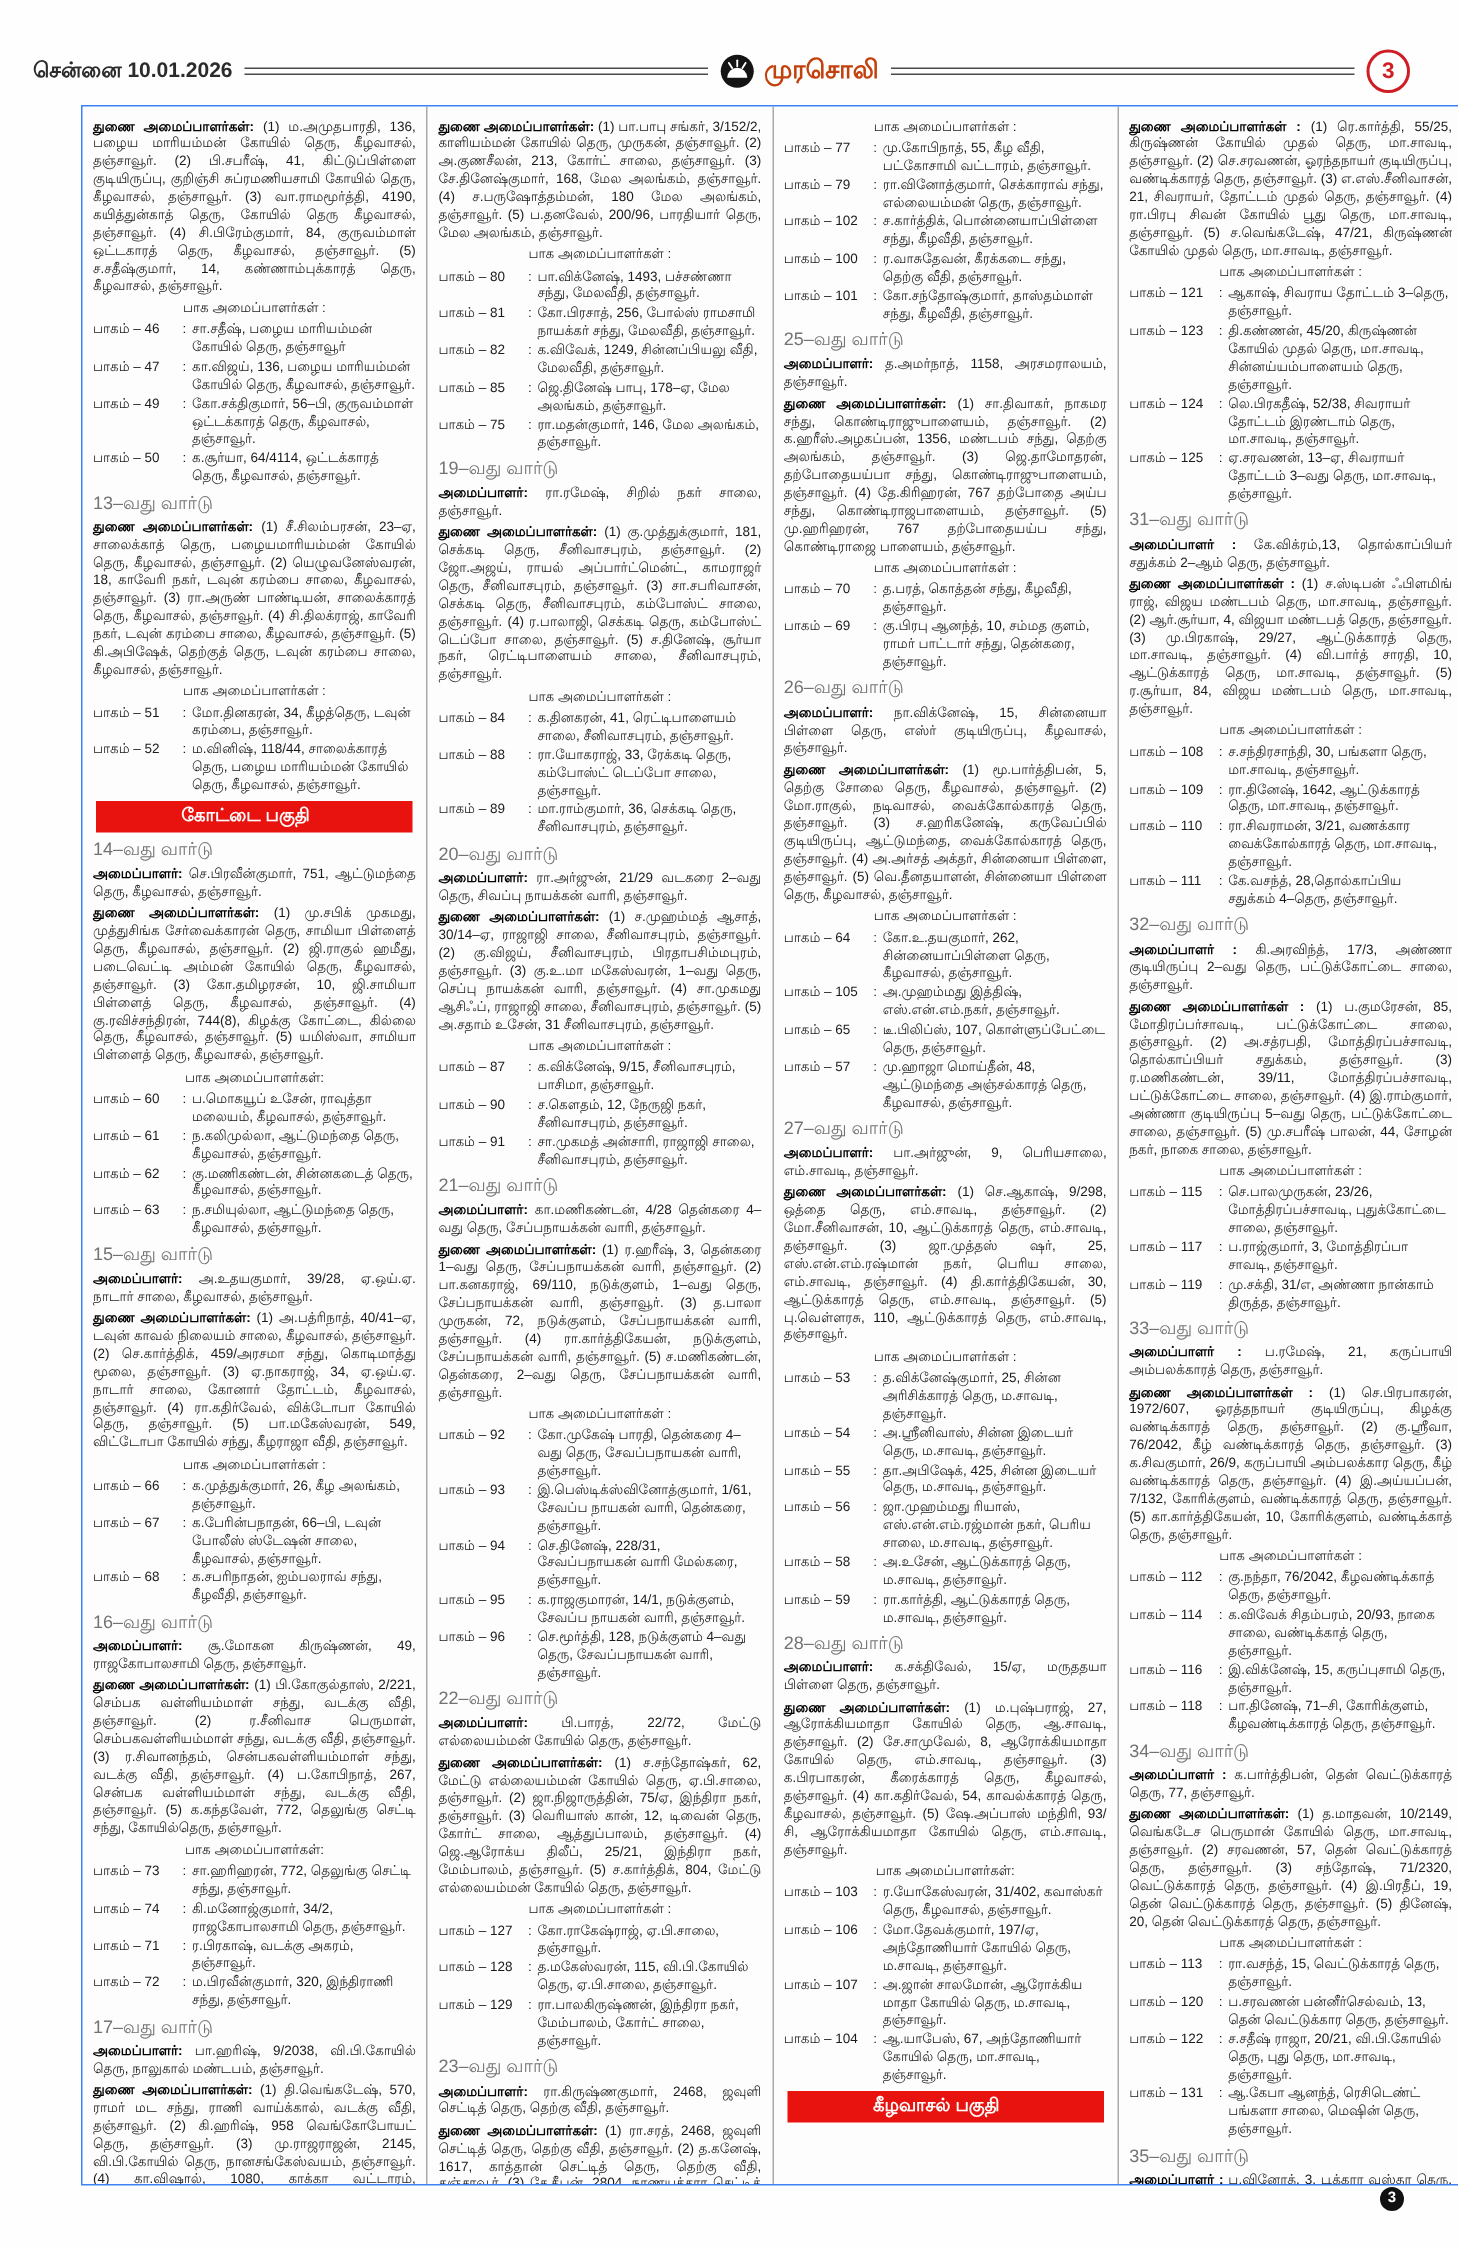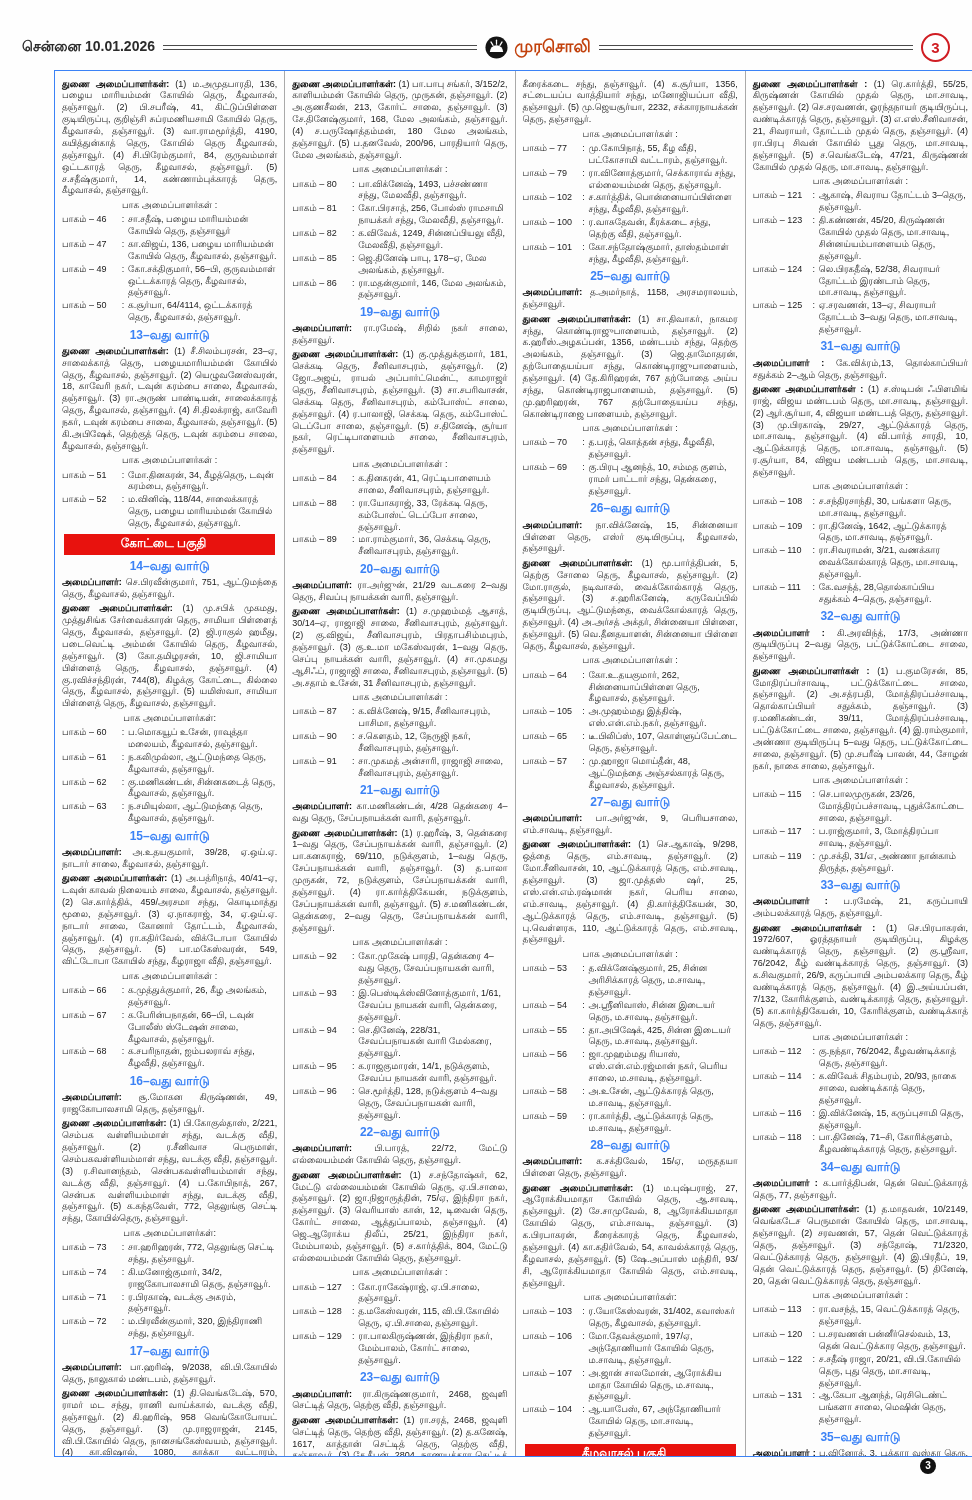--- a/index.html
+++ b/index.html
@@ -1,38 +1,38 @@
 <!DOCTYPE html>
 <html><head>
 <meta charset="utf-8">
 <style>
   html,body{margin:0;padding:0;background:#ffffff;}
   .page{position:relative;width:972px;height:1500px;background:#fefefe;
         font-family:"Liberation Sans","DejaVu Sans",sans-serif;color:#1a1a1a;overflow:hidden;}
   
-  .header{position:absolute;top:30px;left:22px;right:22px;height:34px;
+  .header{position:absolute;top:30px;left:22px;right:32px;height:34px;
           display:flex;align-items:center;gap:8px;}
   .dateline{font-weight:bold;font-size:14px;color:#2b2b2b;white-space:nowrap;}
   .rule{flex:1 1 auto;height:3px;border-top:1.5px solid #4a4a4a;border-bottom:1.5px solid #4a4a4a;}
   .masthead-wrap{display:flex;align-items:center;gap:6px;white-space:nowrap;}
   .masthead{font-weight:bold;font-size:17px;color:#c2410c;}
   .logo{width:23px;height:23px;display:block;}
   .pagecircle{width:25px;height:25px;border:2.5px solid #d01d23;border-radius:50%;
               color:#d01d23;font-weight:bold;text-align:center;line-height:25px;
               font-size:15px;background:#fff;flex:0 0 auto;}
   
   .content{position:absolute;top:70px;left:22px;width:922px;height:1387px;
            border:1px solid #3b82f6;display:flex;background:#fdfdfd;box-sizing:border-box;margin-left:32px;}
   .col{flex:1 1 0;padding:5px 7px 4px 7px;border-right:1px solid #a9a9a9;
        font-size:9px;line-height:1.32;overflow:hidden;box-sizing:border-box;}
   .col:last-child{border-right:none;}
   .para{margin:2.5px 0;text-align:justify;}
   .para b{color:#000;}
   .centerbold{font-weight:normal;text-align:center;margin:2.5px 0;}
-  .ward{color:#3b82f6;font-weight:bold;text-align:center;font-size:12px;margin:3.5px 0 2px 0;}
+  .ward{color:#737373;font-weight:normal;font-size:12px;margin:3.5px 0 2px 0;}
   .banner{background:#e8120e;color:#ffffff;font-weight:bold;text-align:center;
           font-size:12px;padding:2px 12px 3px 0;margin:4px 2px;}
   .pagamlist{margin:1px 0;}
   .pgrow{display:flex;margin:0 0 1px 0;}
   .pgnum{flex:0 0 56px;}
   .pgcolon{flex:0 0 10px;text-align:center;}
   .pgtext{flex:1 1 auto;text-align:left;}
   
   .footcircle{position:absolute;right:36px;bottom:26px;width:16px;height:16px;
               background:#111;border-radius:50%;color:#fff;font-weight:bold;
@@ -199,21 +199,21 @@
             <span class="pgnum">பாகம் – 82</span>
             <span class="pgcolon">:</span>
             <span class="pgtext">க.விவேக், 1249, சின்னப்பியலு வீதி, மேலவீதி, தஞ்சாவூர்.</span>
           </div>
           <div class="pgrow">
             <span class="pgnum">பாகம் – 85</span>
             <span class="pgcolon">:</span>
             <span class="pgtext">ஜெ.தினேஷ் பாபு, 178–ஏ, மேல அலங்கம், தஞ்சாவூர்.</span>
           </div>
           <div class="pgrow">
-            <span class="pgnum">பாகம் – 86</span>
+            <span class="pgnum">பாகம் – 75</span>
             <span class="pgcolon">:</span>
             <span class="pgtext">ரா.மதன்குமார், 146, மேல அலங்கம், தஞ்சாவூர்.</span>
           </div>
         </div>
         <p class="ward">19–வது வார்டு</p>
         <p class="para"><b>அமைப்பாளர்: </b>ரா.ரமேஷ், சிறில் நகர் சாலை, தஞ்சாவூர்.</p>
         <p class="para"><b>துணை அமைப்பாளர்கள்: </b>(1) கு.முத்துக்குமார், 181, செக்கடி தெரு, சீனிவாசபுரம், தஞ்சாவூர். (2) ஜோ.அஜய், ராயல் அப்பார்ட்மென்ட், காமராஜர் தெரு, சீனிவாசபுரம், தஞ்சாவூர். (3) சா.சபரிவாசன், செக்கடி தெரு, சீனிவாசபுரம், கம்போஸ்ட் சாலை, தஞ்சாவூர். (4) ர.பாலாஜி, செக்கடி தெரு, கம்போஸ்ட் டெப்போ சாலை, தஞ்சாவூர். (5) ச.தினேஷ், சூர்யா நகர், ரெட்டிபாளையம் சாலை, சீனிவாசபுரம், தஞ்சாவூர்.</p>
         <p class="centerbold">பாக அமைப்பாளர்கள் :</p>
         <div class="pagamlist">
           <div class="pgrow">
@@ -303,21 +303,20 @@
             <span class="pgnum">பாகம் – 129</span>
             <span class="pgcolon">:</span>
             <span class="pgtext">ரா.பாலகிருஷ்ணன், இந்திரா நகர், மேம்பாலம், கோர்ட் சாலை, தஞ்சாவூர்.</span>
           </div>
         </div>
         <p class="ward">23–வது வார்டு</p>
         <p class="para"><b>அமைப்பாளர்: </b>ரா.கிருஷ்ணகுமார், 2468, ஜவுளி செட்டித் தெரு, தெற்கு வீதி, தஞ்சாவூர்.</p>
         <p class="para"><b>துணை அமைப்பாளர்கள்: </b>(1) ரா.சரத், 2468, ஜவுளி செட்டித் தெரு, தெற்கு வீதி, தஞ்சாவூர். (2) த.கனேஷ், 1617, காத்தான் செட்டித் தெரு, தெற்கு வீதி, தஞ்சாவூர். (3) சே.தீபன், 2804, நாணயக்கார செட்டித் தெரு, தெற்கு வீதி, தஞ்சாவூர். (4) கு.பாலாஜி, 2671 தெற்கு வீதி, தஞ்சாவூர். (5) செ.சாய் ஆகாஷ், 2852, நாணயக்கார செட்டித் தெரு, தஞ்சாவூர்.</p>
       </div>
     <div class="col">
-        <p class="para">கீரைக்கடை சந்து, தஞ்சாவூர். (4) க.சூர்யா, 1356, சட்டையப்ப வாத்தியார் சந்து, மனோஜியப்பா வீதி, தஞ்சாவூர். (5) மு.ஜெயசூர்யா, 2232, சக்காரநாயக்கன் தெரு, தஞ்சாவூர்.</p>
         <p class="centerbold">பாக அமைப்பாளர்கள் :</p>
         <div class="pagamlist">
           <div class="pgrow">
             <span class="pgnum">பாகம் – 77</span>
             <span class="pgcolon">:</span>
             <span class="pgtext">மு.கோபிநாத், 55, கீழ வீதி, பட்கோசாமி வட்டாரம், தஞ்சாவூர்.</span>
           </div>
           <div class="pgrow">
             <span class="pgnum">பாகம் – 79</span>
             <span class="pgcolon">:</span>

